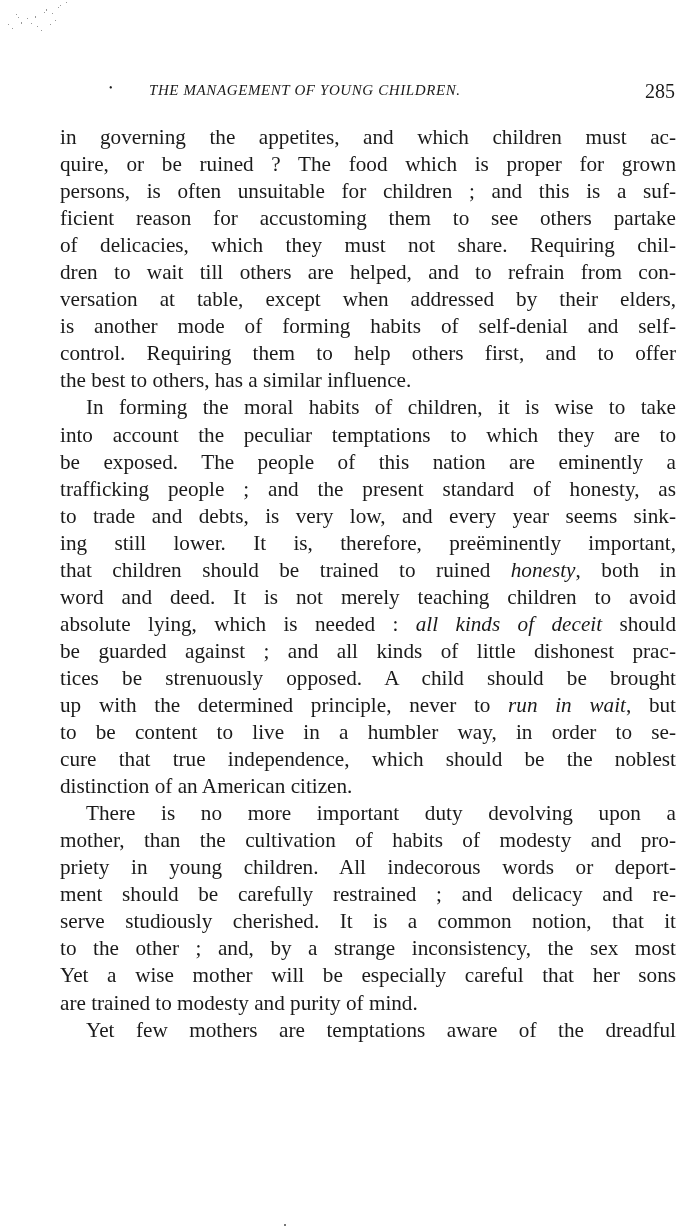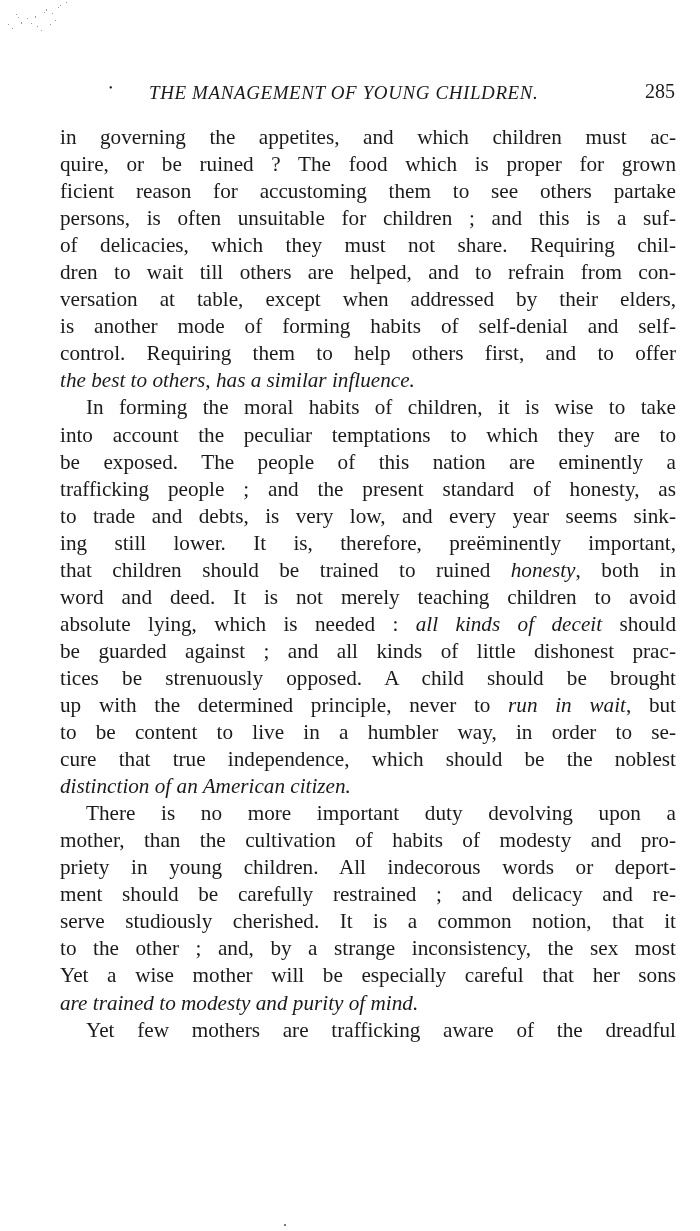--- a/index.html
+++ b/index.html
@@ -35,21 +35,21 @@
       left: 4px;
       top: 2px;
       font-size: 10px;
     }
     .running-head .title {
       position: absolute;
       left: 44px;
       top: 2px;
       font-style: italic;
       letter-spacing: 0.6px;
-      font-size: 19px;
+      font-size: 15px;
     }
     .running-head .page-num {
       position: absolute;
       right: 0;
       top: 0;
       font-size: 20px;
     }
     .body-text {
       position: absolute;
       top: 124px;
@@ -60,21 +60,20 @@
     }
     .line {
       display: block;
       white-space: nowrap;
       text-align: justify;
       text-align-last: justify;
       height: 27.05px;
     }
     .line.last {
       text-align-last: left;
-      font-style: italic;
     }
     .line.indent {
       padding-left: 26px;
       font-family: Liberation Serif, serif;
     }
     .line em {
       font-style: italic;
     }
     .bottom-dot {
       position: absolute;
@@ -115,22 +114,22 @@
   <span class="mark">•</span>
   <span class="title">THE MANAGEMENT OF YOUNG CHILDREN.</span>
   <span class="page-num">285</span>
 </div>
 
 <div class="body-text">
 
   <div>
     <span class="line">in governing the appetites, and which children must ac-</span>
     <span class="line">quire, or be ruined ?   The food which is proper for grown</span>
+    <span class="line">persons, is often unsuitable for children ; and this is a suf-</span>
     <span class="line">ficient reason for accustoming them to see others partake</span>
-    <span class="line">persons, is often unsuitable for children ; and this is a suf-</span>
     <span class="line">of delicacies, which they must not share.  Requiring chil-</span>
     <span class="line">dren to wait till others are helped, and to refrain from con-</span>
     <span class="line">versation at table, except when addressed by their elders,</span>
     <span class="line">is another mode of forming habits of self-denial and self-</span>
     <span class="line">control.  Requiring them to help others first, and to offer</span>
     <span class="line last">the best to others, has a similar influence.</span>
   </div>
 
   <div>
     <span class="line indent">In forming the moral habits of children, it is wise to take</span>
@@ -155,17 +154,17 @@
     <span class="line">mother, than the cultivation of habits of modesty and pro-</span>
     <span class="line">priety in young children.  All indecorous words or deport-</span>
     <span class="line">ment should be carefully restrained ; and delicacy and re-</span>
     <span class="line">serve studiously cherished.  It is a common notion, that it</span>
     <span class="line">to the other ; and, by a strange inconsistency, the sex most</span>
     <span class="line">Yet a wise mother will be especially careful that her sons</span>
     <span class="line last">are trained to modesty and purity of mind.</span>
   </div>
 
   <div>
-    <span class="line indent">Yet few mothers are trafficking aware of the dreadful</span>
+    <span class="line indent">Yet few mothers are temptations aware of the dreadful</span>
   </div>
 </div>
 
 <div class="bottom-dot"></div>
 
 </body></html>

